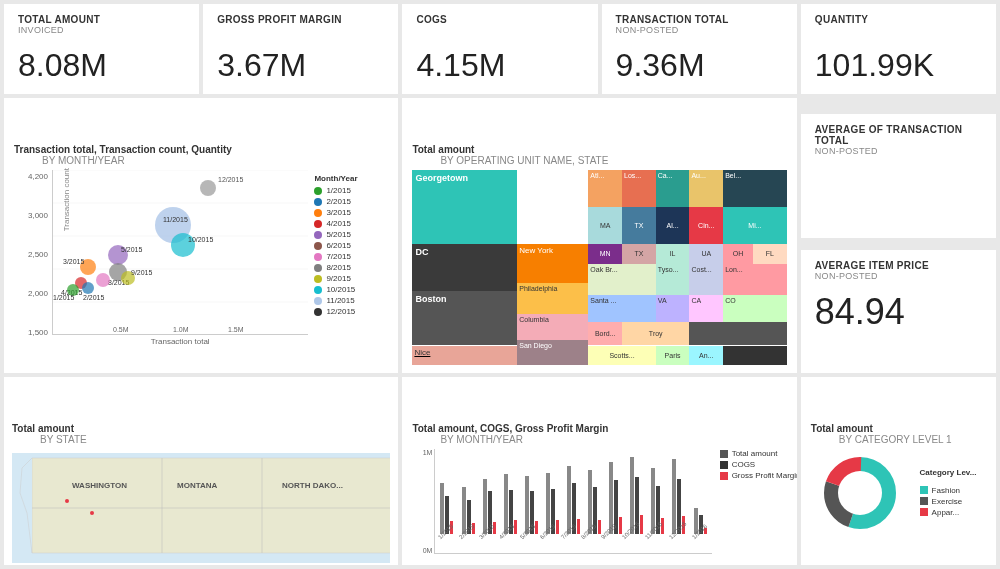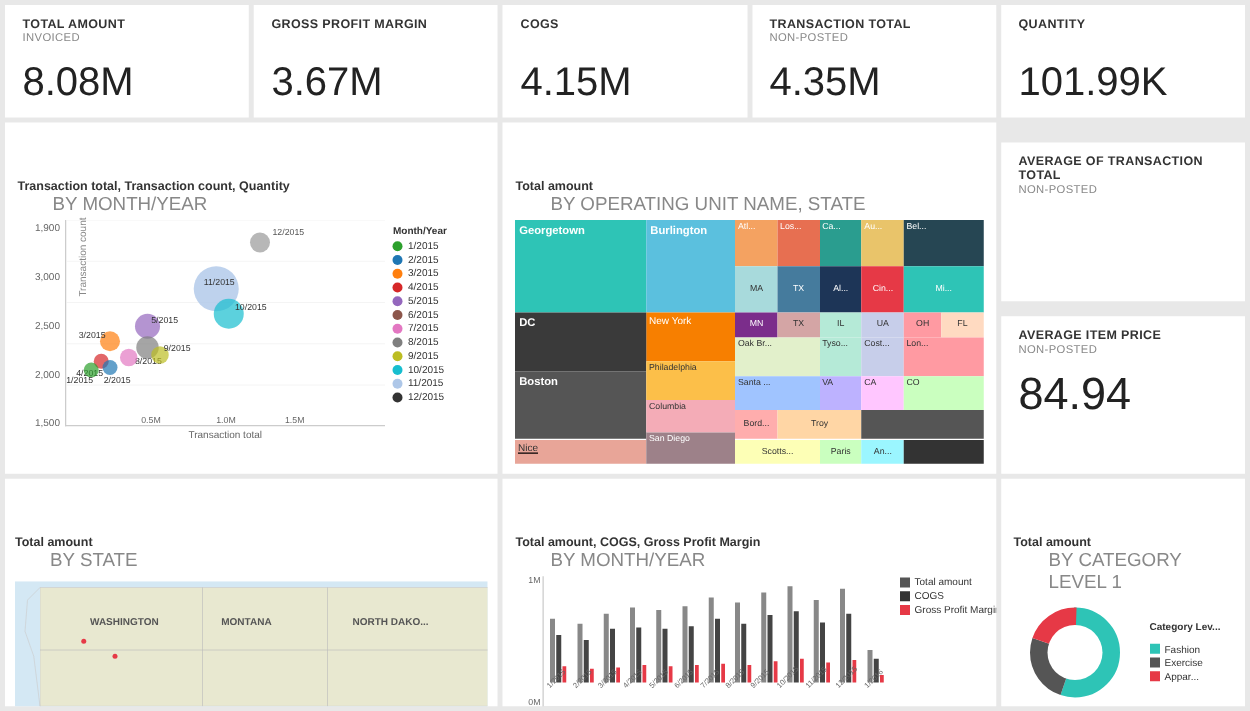--- a/index.html
+++ b/index.html
@@ -54,21 +54,21 @@
       padding: 8px 10px;
       overflow: hidden;
     }
     .chart-title {
       font-size: 10px;
       font-weight: 600;
       color: #333;
       margin-top: 38px;
     }
     .chart-subtitle {
-      font-size: 15px;
+      font-size: 10px;
       color: #888;
       text-transform: uppercase;
       margin-bottom: 4px;
       padding-left: 28px;
     }
 
     
     .stat-card {
       background: #fff;
       padding: 10px 14px;
@@ -164,37 +164,37 @@
       <div class="kpi-sublabel"></div>
     </div>
     <div class="kpi-value">4.15M</div>
   </div>
 
   <div class="kpi-card kpi-4">
     <div>
       <div class="kpi-label">Transaction total</div>
       <div class="kpi-sublabel">NON-POSTED</div>
     </div>
-    <div class="kpi-value">4.35M</div>
+    <div class="kpi-value">9.36M</div>
   </div>
 
   <div class="kpi-card kpi-5">
     <div>
       <div class="kpi-label">Quantity</div>
       <div class="kpi-sublabel"></div>
     </div>
     <div class="kpi-value">101.99K</div>
   </div>
 
   <div class="chart-card scatter-card">
     <div class="chart-title">Transaction total, Transaction count, Quantity</div>
     <div class="chart-subtitle">BY MONTH/YEAR</div>
     <div style="display:flex; height: 185px;">
       <div style="display:flex;flex-direction:column;justify-content:space-between;align-items:flex-end;padding-right:4px;padding-bottom:18px;padding-top:2px;min-width:38px;">
-        <span style="font-size:8px;color:#666;">1,900</span>
+        <span style="font-size:8px;color:#666;">4,200</span>
         <span style="font-size:8px;color:#666;">3,000</span>
         <span style="font-size:8px;color:#666;">2,500</span>
         <span style="font-size:8px;color:#666;">2,000</span>
         <span style="font-size:8px;color:#666;">1,500</span>
       </div>
       <div style="flex:1;position:relative;display:flex;flex-direction:column;">
         <div style="font-size:8px;color:#888;position:absolute;left:10px;top:-2px;writing-mode:vertical-rl;transform:rotate(180deg);">Transaction count</div>
 
         <svg width="100%" height="165" style="border-left:1px solid #ccc;border-bottom:1px solid #ccc;">
 
@@ -301,23 +301,20 @@
 
   <div class="chart-card treemap-card">
     <div class="chart-title">Total amount</div>
     <div class="chart-subtitle">BY OPERATING UNIT NAME, STATE</div>
     <div style="position:relative;width:100%;height:195px;">
 
       <div style="position:absolute;left:0%;top:0%;width:28%;height:38%;background:#2ec4b6;display:flex;align-items:flex-start;padding:3px;">
         <span style="font-size:9px;color:#fff;font-weight:600;">Georgetown</span>
       </div>
 
-      <div style="position:absolute;left:28%;top:0%;width:19%;height:38%;background:#5bc0de;display:flex;align-items:flex-start;padding:3px;">
-        <span style="font-size:9px;color:#fff;font-weight:600;">Burlington</span>
-      </div>
 
       <div style="position:absolute;left:47%;top:0%;width:9%;height:19%;background:#f4a261;display:flex;align-items:flex-start;padding:2px;">
         <span style="font-size:7px;color:#fff;">Atl...</span>
       </div>
 
       <div style="position:absolute;left:56%;top:0%;width:9%;height:19%;background:#e76f51;display:flex;align-items:flex-start;padding:2px;">
         <span style="font-size:7px;color:#fff;">Los...</span>
       </div>
 
       <div style="position:absolute;left:65%;top:0%;width:9%;height:19%;background:#2a9d8f;display:flex;align-items:flex-start;padding:2px;">

